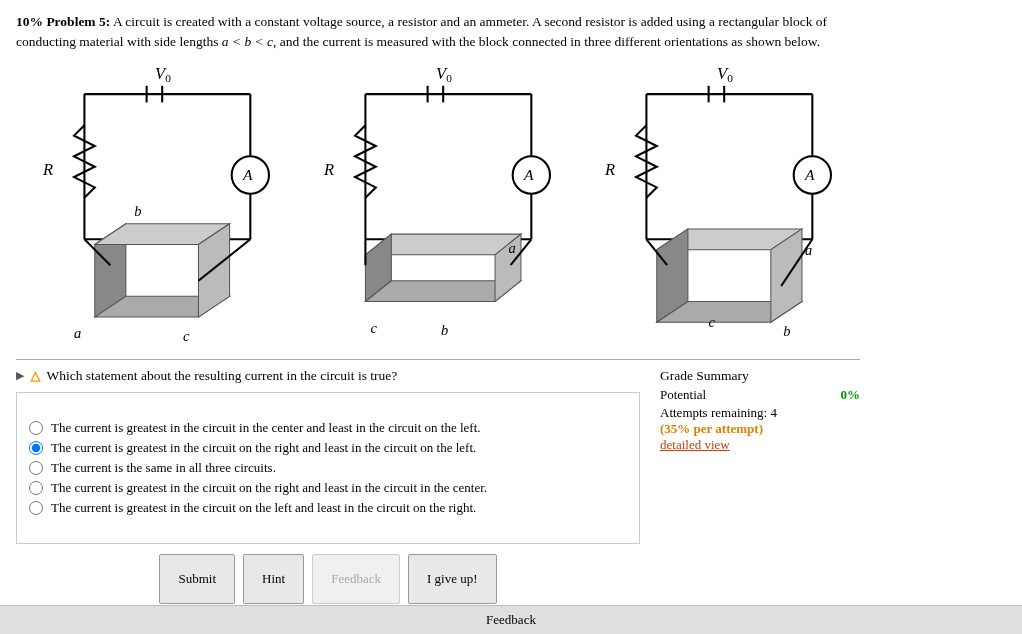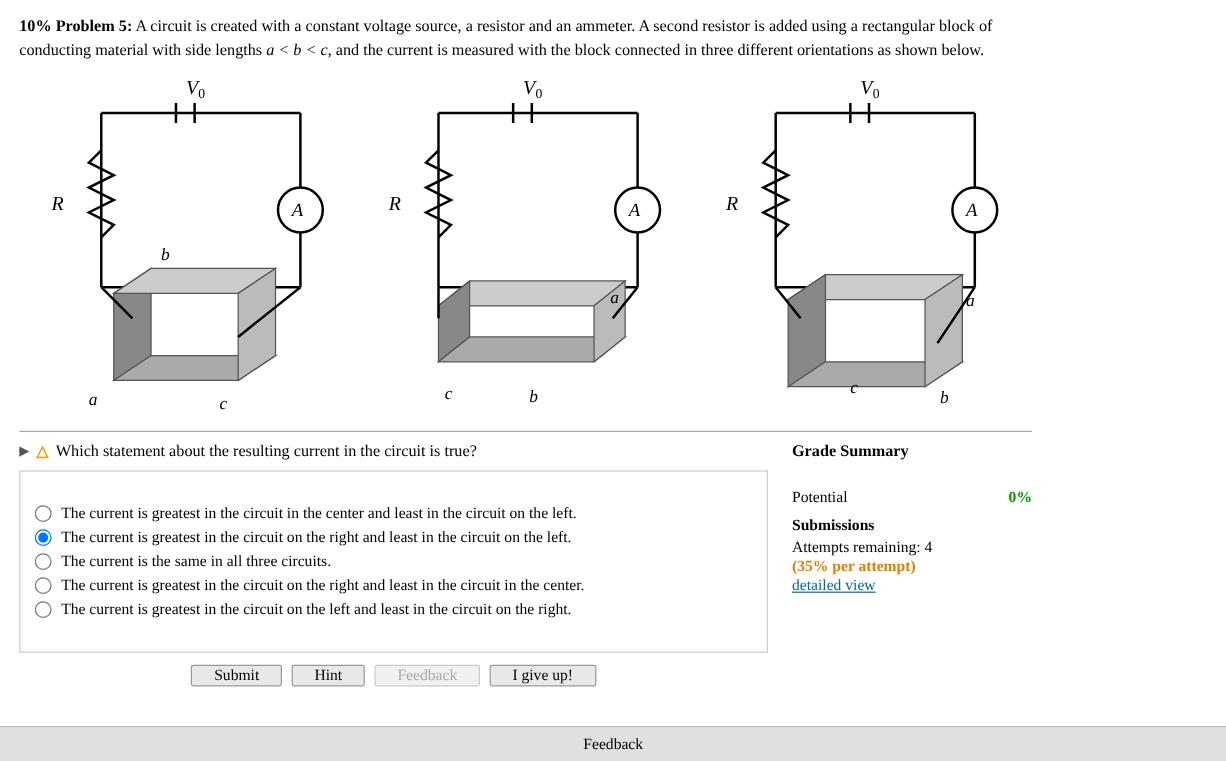--- a/index.html
+++ b/index.html
@@ -93,43 +93,43 @@
       width: 14px;
       height: 14px;
     }
     .buttons-row {
       display: flex;
       gap: 8px;
       margin-top: 8px;
       justify-content: center;
     }
     .btn {
-      padding: 0 18px;
+      padding: 16px 18px;
       font-size: 13px;
       border: 1px solid #999;
       background: #e8e8e8;
       cursor: pointer;
       font-family: inherit;
       border-radius: 2px;
     }
     .btn-disabled {
       background: #f0f0f0;
       color: #aaa;
       border: 1px solid #ccc;
       cursor: default;
     }
     .grade-summary {
       min-width: 200px;
       max-width: 220px;
       font-size: 13px;
     }
     .grade-title {
-      font-weight: bold;
+      font-weight: normal;
       font-size: 13.5px;
-      margin-bottom: 22px;
+      margin-bottom: 3px;
     }
     .grade-row {
       display: flex;
       justify-content: space-between;
       margin-bottom: 2px;
     }
     .grade-val-green {
       color: #090;
       font-weight: bold;
     }
@@ -139,21 +139,21 @@
     .submissions-title {
       font-weight: bold;
       margin-top: 8px;
       margin-bottom: 2px;
     }
     .attempts-orange {
       color: #e08000;
       font-weight: bold;
     }
     .detailed-link {
-      color: #0369a1;
+      color: #c2410c;
       text-decoration: underline;
       cursor: pointer;
       font-size: 13px;
     }
     .feedback-bar {
       position: fixed;
       bottom: 0;
       left: 0;
       width: 100%;
       background: #e0e0e0;
@@ -316,21 +316,20 @@
         <button class="btn">I give up!</button>
       </div>
     </div>
 
     <div class="grade-summary">
       <div class="grade-title">Grade Summary</div>
       <div class="grade-row">
         <span>Potential</span>
         <span class="grade-val-green">0%</span>
       </div>
-      <div class="submissions-title">Submissions</div>
       <div>
         <span>Attempts remaining:</span>
         <span>4</span>
       </div>
       <div>
         <span class="attempts-orange">(35% per attempt)</span>
       </div>
       <div>
         <span class="detailed-link">detailed view</span>
       </div>

